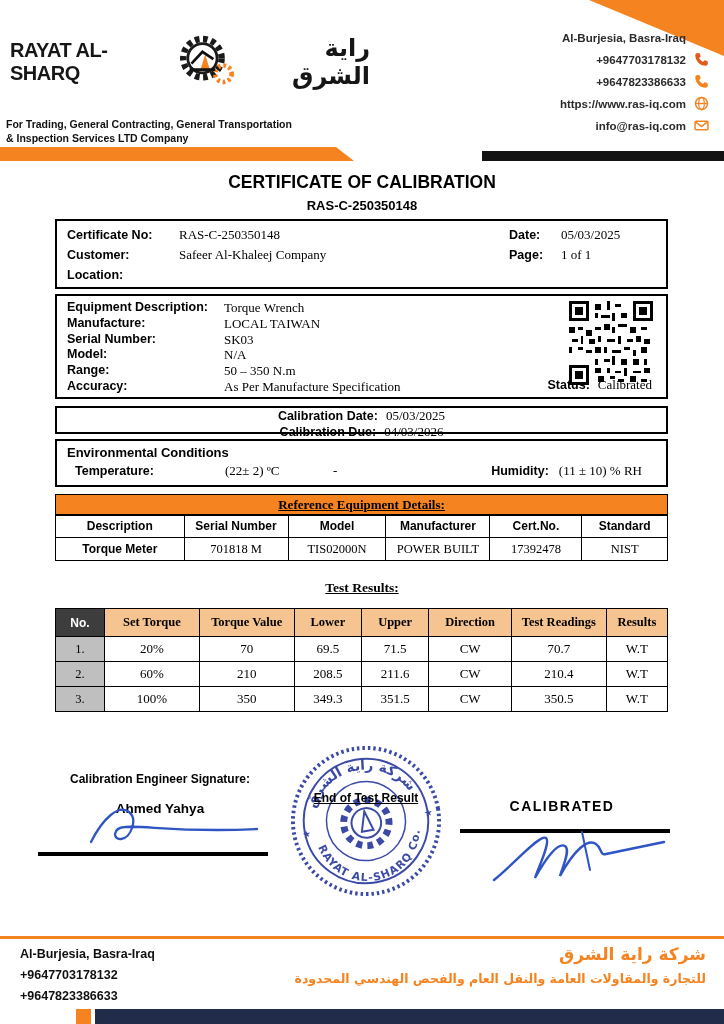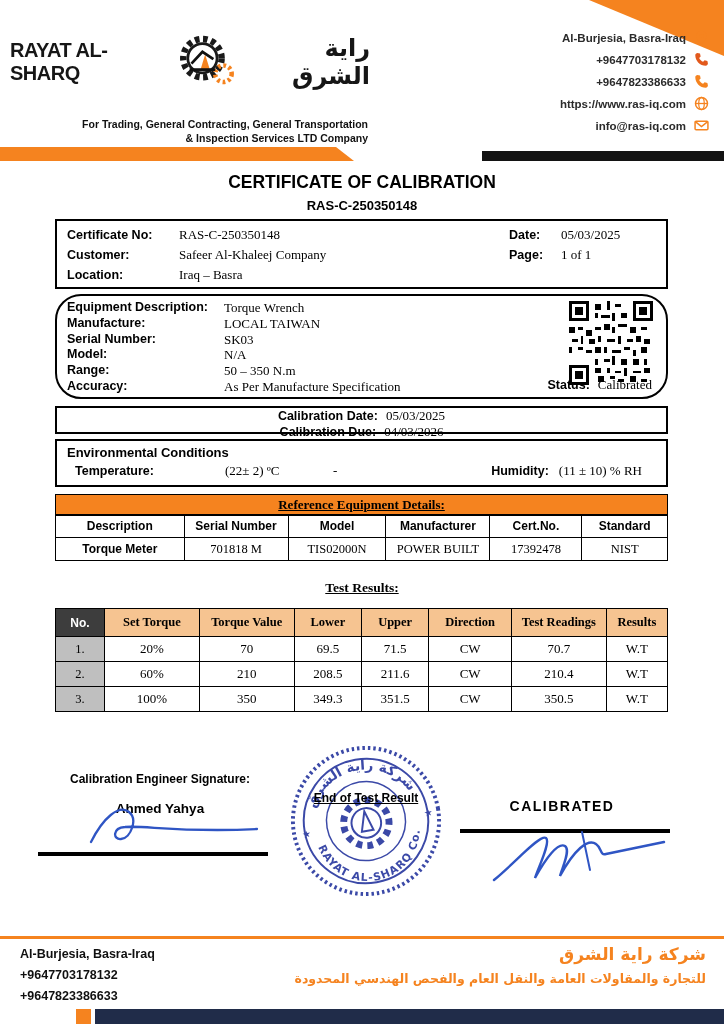--- a/index.html
+++ b/index.html
@@ -6,21 +6,21 @@
   .page{position:relative;width:724px;height:1024px;background:#fff;overflow:hidden;
         font-family:"Liberation Sans",sans-serif;color:#000;}
 
   
   .corner-tri{position:absolute;top:0;right:0;width:135px;height:56px;background:#F5831F;
               clip-path:polygon(0 0,100% 0,100% 100%);}
   .logo-row{position:absolute;top:32px;left:10px;width:360px;display:flex;align-items:center;
             justify-content:center;gap:7px;}
   .co-en{font-weight:bold;font-size:20px;letter-spacing:-0.5px;color:#161616;}
   .co-ar{font-weight:bold;font-size:24px;color:#161616;font-family:"DejaVu Sans",sans-serif;}
-  .tagline{position:absolute;top:117px;left:6px;width:362px;text-align:right;font-weight:bold;
+  .tagline{position:absolute;top:117px;left:6px;width:362px;text-align:left;font-weight:bold;
            font-size:10.5px;line-height:14px;color:#111;}
   .orange-band{position:absolute;top:147px;left:0;width:354px;height:14px;background:#F5831F;
                clip-path:polygon(0 0,calc(100% - 18px) 0,100% 100%,0 100%);}
   .black-band{position:absolute;top:151px;right:0;width:242px;height:10px;background:#131313;}
   .contact{position:absolute;top:28px;right:15px;display:flex;flex-direction:column;gap:3px;
            align-items:flex-end;}
   .c-line{display:flex;align-items:center;gap:8px;height:19px;font-weight:bold;font-size:11.5px;color:#2b2b2b;}
   .c-icon{width:15px;height:15px;display:inline-flex;}
 
   
@@ -28,21 +28,21 @@
   .doc-subtitle{position:absolute;top:198px;left:0;width:100%;text-align:center;font-weight:bold;font-size:13px;}
 
   
   .box{position:absolute;left:55px;width:613px;border:2px solid #000;box-sizing:border-box;background:#fff;}
   .lbl{font-family:"Liberation Sans",sans-serif;font-weight:bold;font-size:12.5px;}
   .val{font-family:"Liberation Serif",serif;font-size:13px;}
 
   .cert-box{top:219px;height:70px;padding:5px 10px;}
   .grid-cert{display:grid;grid-template-columns:112px 330px 52px auto;row-gap:2px;line-height:18px;}
 
-  .equip-box{top:294px;height:105px;padding:4px 10px;border-radius:26px;}
+  .equip-box{top:294px;height:105px;padding:4px 10px;}
   .grid-equip{display:grid;grid-template-columns:157px 300px;line-height:15.8px;}
   .qr{position:absolute;top:5px;right:13px;width:84px;height:84px;}
   .status-line{position:absolute;right:14px;bottom:4px;}
 
   .calib-bar{top:406px;height:28px;display:flex;align-items:center;justify-content:space-between;padding:0 10px;flex-direction:column;}
   .pair{display:flex;gap:8px;align-items:baseline;}
 
   .env-box{top:439px;height:48px;padding:4px 10px;}
   .env-line{display:flex;align-items:baseline;margin-top:3px;}
   .env-tlabel{width:150px;margin-left:8px;}
@@ -177,21 +177,20 @@
       <span class="val">RAS-C-250350148</span>
       <span class="lbl">Date:</span>
       <span class="val">05/03/2025</span>
 
       <span class="lbl">Customer:</span>
       <span class="val">Safeer Al-Khaleej Company</span>
       <span class="lbl">Page:</span>
       <span class="val">1 of 1</span>
 
       <span class="lbl">Location:</span>
-      <span class="val">Iraq – Basra</span>
       <span></span>
         <span></span>
     </div>
   </div>
 
   <div class="box equip-box">
     <div class="grid-equip">
       <span class="lbl">Equipment Description:</span>
       <span class="val">Torque Wrench</span>
       <span class="lbl">Manufacture:</span>

